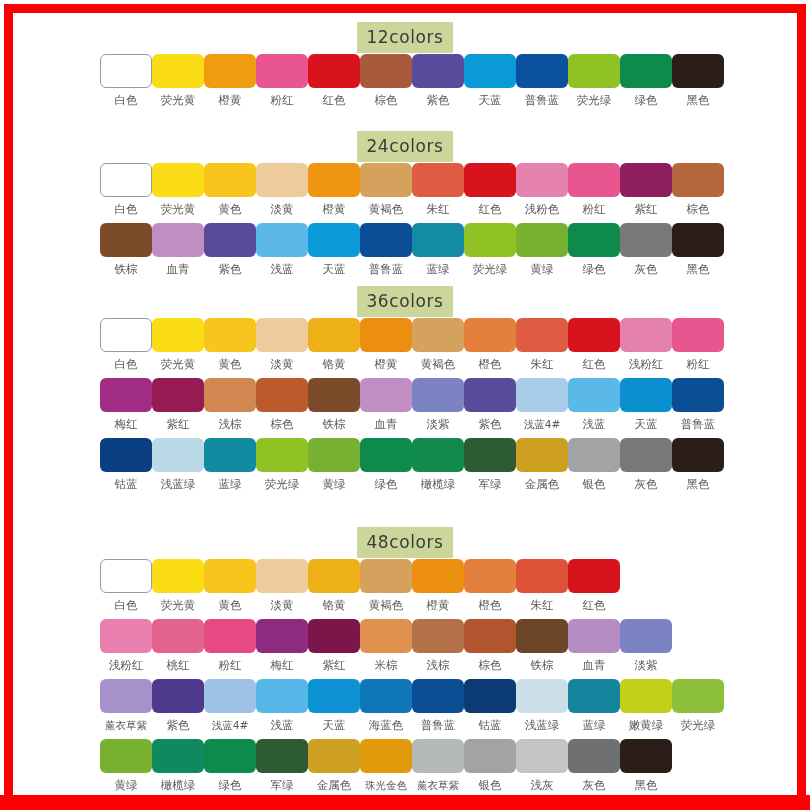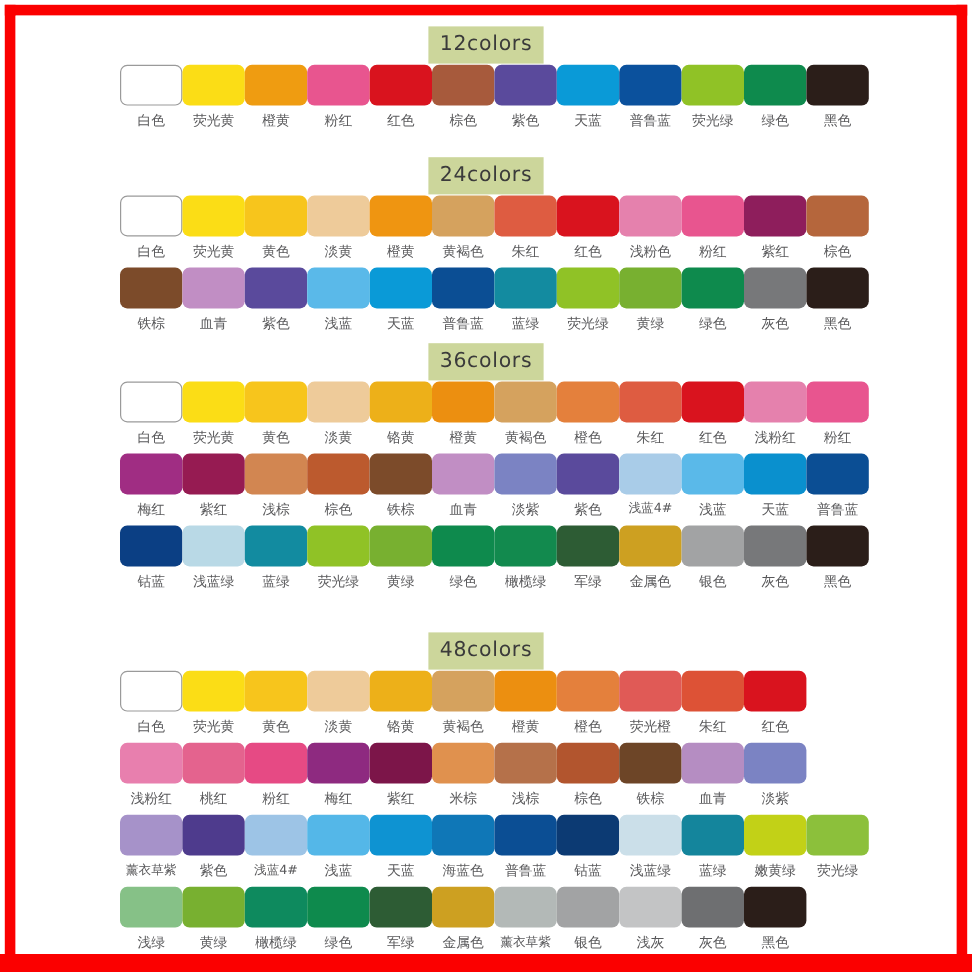--- a/index.html
+++ b/index.html
@@ -450,24 +450,20 @@
           </div>
           <div class="cell">
             <div class="swatch" style="background: rgb(236, 143, 16);"></div>
             <div class="label">橙黄</div>
           </div>
           <div class="cell">
             <div class="swatch" style="background: rgb(228, 128, 60);"></div>
             <div class="label">橙色</div>
           </div>
           <div class="cell">
-            <div class="swatch" style="background: rgb(224, 90, 86);"></div>
-            <div class="label">荧光橙</div>
-          </div>
-          <div class="cell">
             <div class="swatch" style="background: rgb(221, 82, 54);"></div>
             <div class="label">朱红</div>
           </div>
           <div class="cell">
             <div class="swatch" style="background: rgb(217, 19, 30);"></div>
             <div class="label">红色</div>
           </div>
           <div class="clear"></div>
         </div>
         <div class="row">
@@ -563,44 +559,44 @@
             <div class="label">嫩黄绿</div>
           </div>
           <div class="cell">
             <div class="swatch" style="background: rgb(140, 192, 59);"></div>
             <div class="label">荧光绿</div>
           </div>
           <div class="clear"></div>
         </div>
         <div class="row">
           <div class="cell">
-            <div class="swatch" style="background: rgb(134, 193, 135);"></div>
-            <div class="label">浅绿</div>
-          </div>
-          <div class="cell">
             <div class="swatch" style="background: rgb(120, 176, 48);"></div>
             <div class="label">黄绿</div>
           </div>
           <div class="cell">
             <div class="swatch" style="background: rgb(14, 138, 94);"></div>
             <div class="label">橄榄绿</div>
           </div>
           <div class="cell">
             <div class="swatch" style="background: rgb(14, 138, 77);"></div>
             <div class="label">绿色</div>
           </div>
           <div class="cell">
             <div class="swatch" style="background: rgb(45, 92, 52);"></div>
             <div class="label">军绿</div>
           </div>
           <div class="cell">
             <div class="swatch" style="background: rgb(205, 160, 33);"></div>
             <div class="label">金属色</div>
           </div>
           <div class="cell">
+            <div class="swatch" style="background: rgb(224, 154, 11);"></div>
+            <div class="label small">珠光金色</div>
+          </div>
+          <div class="cell">
             <div class="swatch" style="background: rgb(179, 185, 183);"></div>
             <div class="label small">薰衣草紫</div>
           </div>
           <div class="cell">
             <div class="swatch" style="background: rgb(162, 163, 164);"></div>
             <div class="label">银色</div>
           </div>
           <div class="cell">
             <div class="swatch" style="background: rgb(195, 196, 197);"></div>
             <div class="label">浅灰</div>

